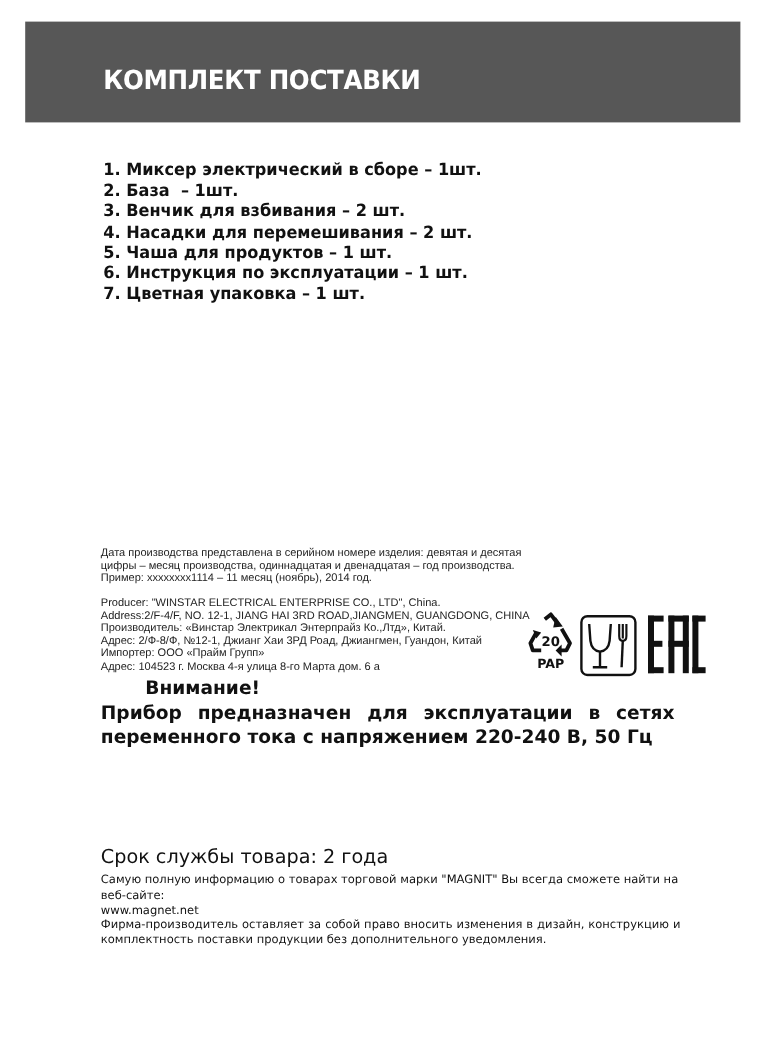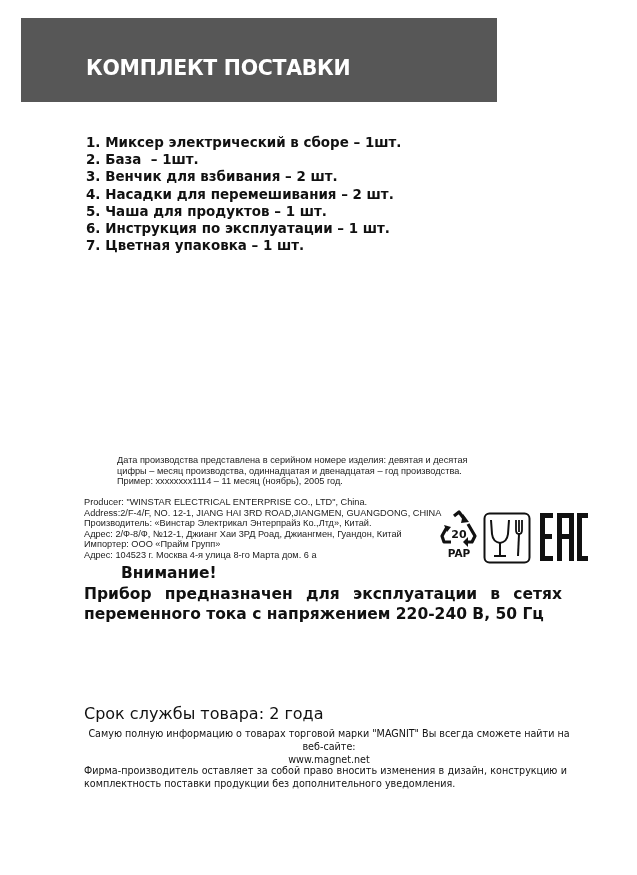--- a/index.html
+++ b/index.html
@@ -7,21 +7,21 @@
       width: 637px; height: 875px;
       background: #ffffff;
       position: relative;
       overflow: hidden;
       font-family: "DejaVu Sans", sans-serif;
       color: #111;
     }
     .header-bar {
       position: absolute;
       left: 21px; top: 18px;
-      width: 476px; height: 84px;
+      width: 596px; height: 84px;
       background: #575757;
     }
     .header-title {
       position: absolute;
       left: 65px; top: 37px;
       font-family: "DejaVu Sans", sans-serif;
       font-weight: bold;
       font-size: 22px;
       letter-spacing: -0.3px;
       color: #ffffff;
@@ -49,21 +49,21 @@
     .kit-item .num { display: inline-block; width: 20px; }
     .small-block {
       position: absolute;
       left: 84px;
       font-family: "Liberation Sans", sans-serif;
       font-size: 9.2px;
       line-height: 10.6px;
       color: #222;
       white-space: nowrap;
     }
-    .date-block { top: 455px; margin-left: 33px; }
+    .date-block { top: 455px; }
     .producer-block { top: 497px; }
     .icons {
       position: absolute;
       left: 438px; top: 510px;
       width: 152px; height: 56px;
     }
     .icon { position: absolute; }
     .recycle-icon { left: 0; top: 0; width: 42px; height: 50px; }
     .food-icon { left: 45px; top: 2px; width: 48px; height: 52px; }
     .eac-icon { left: 101px; top: 2px; width: 50px; height: 50px; }
@@ -93,21 +93,20 @@
       white-space: nowrap;
     }
     .info {
       position: absolute;
       left: 84px; top: 727px;
       width: 490px;
       font-family: "DejaVu Sans", sans-serif;
       font-size: 9.6px;
       line-height: 13px;
       color: #111;
-      text-align: center;
     }
     .disclaimer {
       position: absolute;
       left: 84px; top: 764px;
       width: 483px;
       font-family: "DejaVu Sans", sans-serif;
       font-size: 9.6px;
       line-height: 13px;
       color: #111;
       text-align: justify;
@@ -126,21 +125,21 @@
   <li class="kit-item"><span class="num">3.</span><span>Венчик для взбивания – 2 шт.</span></li>
   <li class="kit-item"><span class="num">4.</span><span>Насадки для перемешивания – 2 шт.</span></li>
   <li class="kit-item"><span class="num">5.</span><span>Чаша для продуктов – 1 шт.</span></li>
   <li class="kit-item"><span class="num">6.</span><span>Инструкция по эксплуатации – 1 шт.</span></li>
   <li class="kit-item"><span class="num">7.</span><span>Цветная упаковка – 1 шт.</span></li>
 </ul>
 
 <div class="small-block date-block">
   <div>Дата производства представлена в серийном номере изделия: девятая и десятая</div>
   <div>цифры – месяц производства, одиннадцатая и двенадцатая – год производства.</div>
-  <div>Пример: xxxxxxxx1114 – 11 месяц (ноябрь), 2005 год.</div>
+  <div>Пример: xxxxxxxx1114 – 11 месяц (ноябрь), 2014 год.</div>
 </div>
 
 <div class="small-block producer-block">
   <div>Producer: "WINSTAR ELECTRICAL ENTERPRISE CO., LTD", China.</div>
   <div>Address:2/F-4/F, NO. 12-1, JIANG HAI 3RD ROAD,JIANGMEN, GUANGDONG, CHINA</div>
   <div>Производитель: «Винстар Электрикал Энтерпрайз Ко.,Лтд», Китай.</div>
   <div>Адрес: 2/Ф-8/Ф, №12-1, Джианг Хаи 3РД Роад, Джиангмен, Гуандон, Китай</div>
   <div>Импортер: ООО «Прайм Групп»</div>
   <div>Адрес: 104523 г. Москва 4-я улица 8-го Марта дом. 6 а</div>
 </div>

